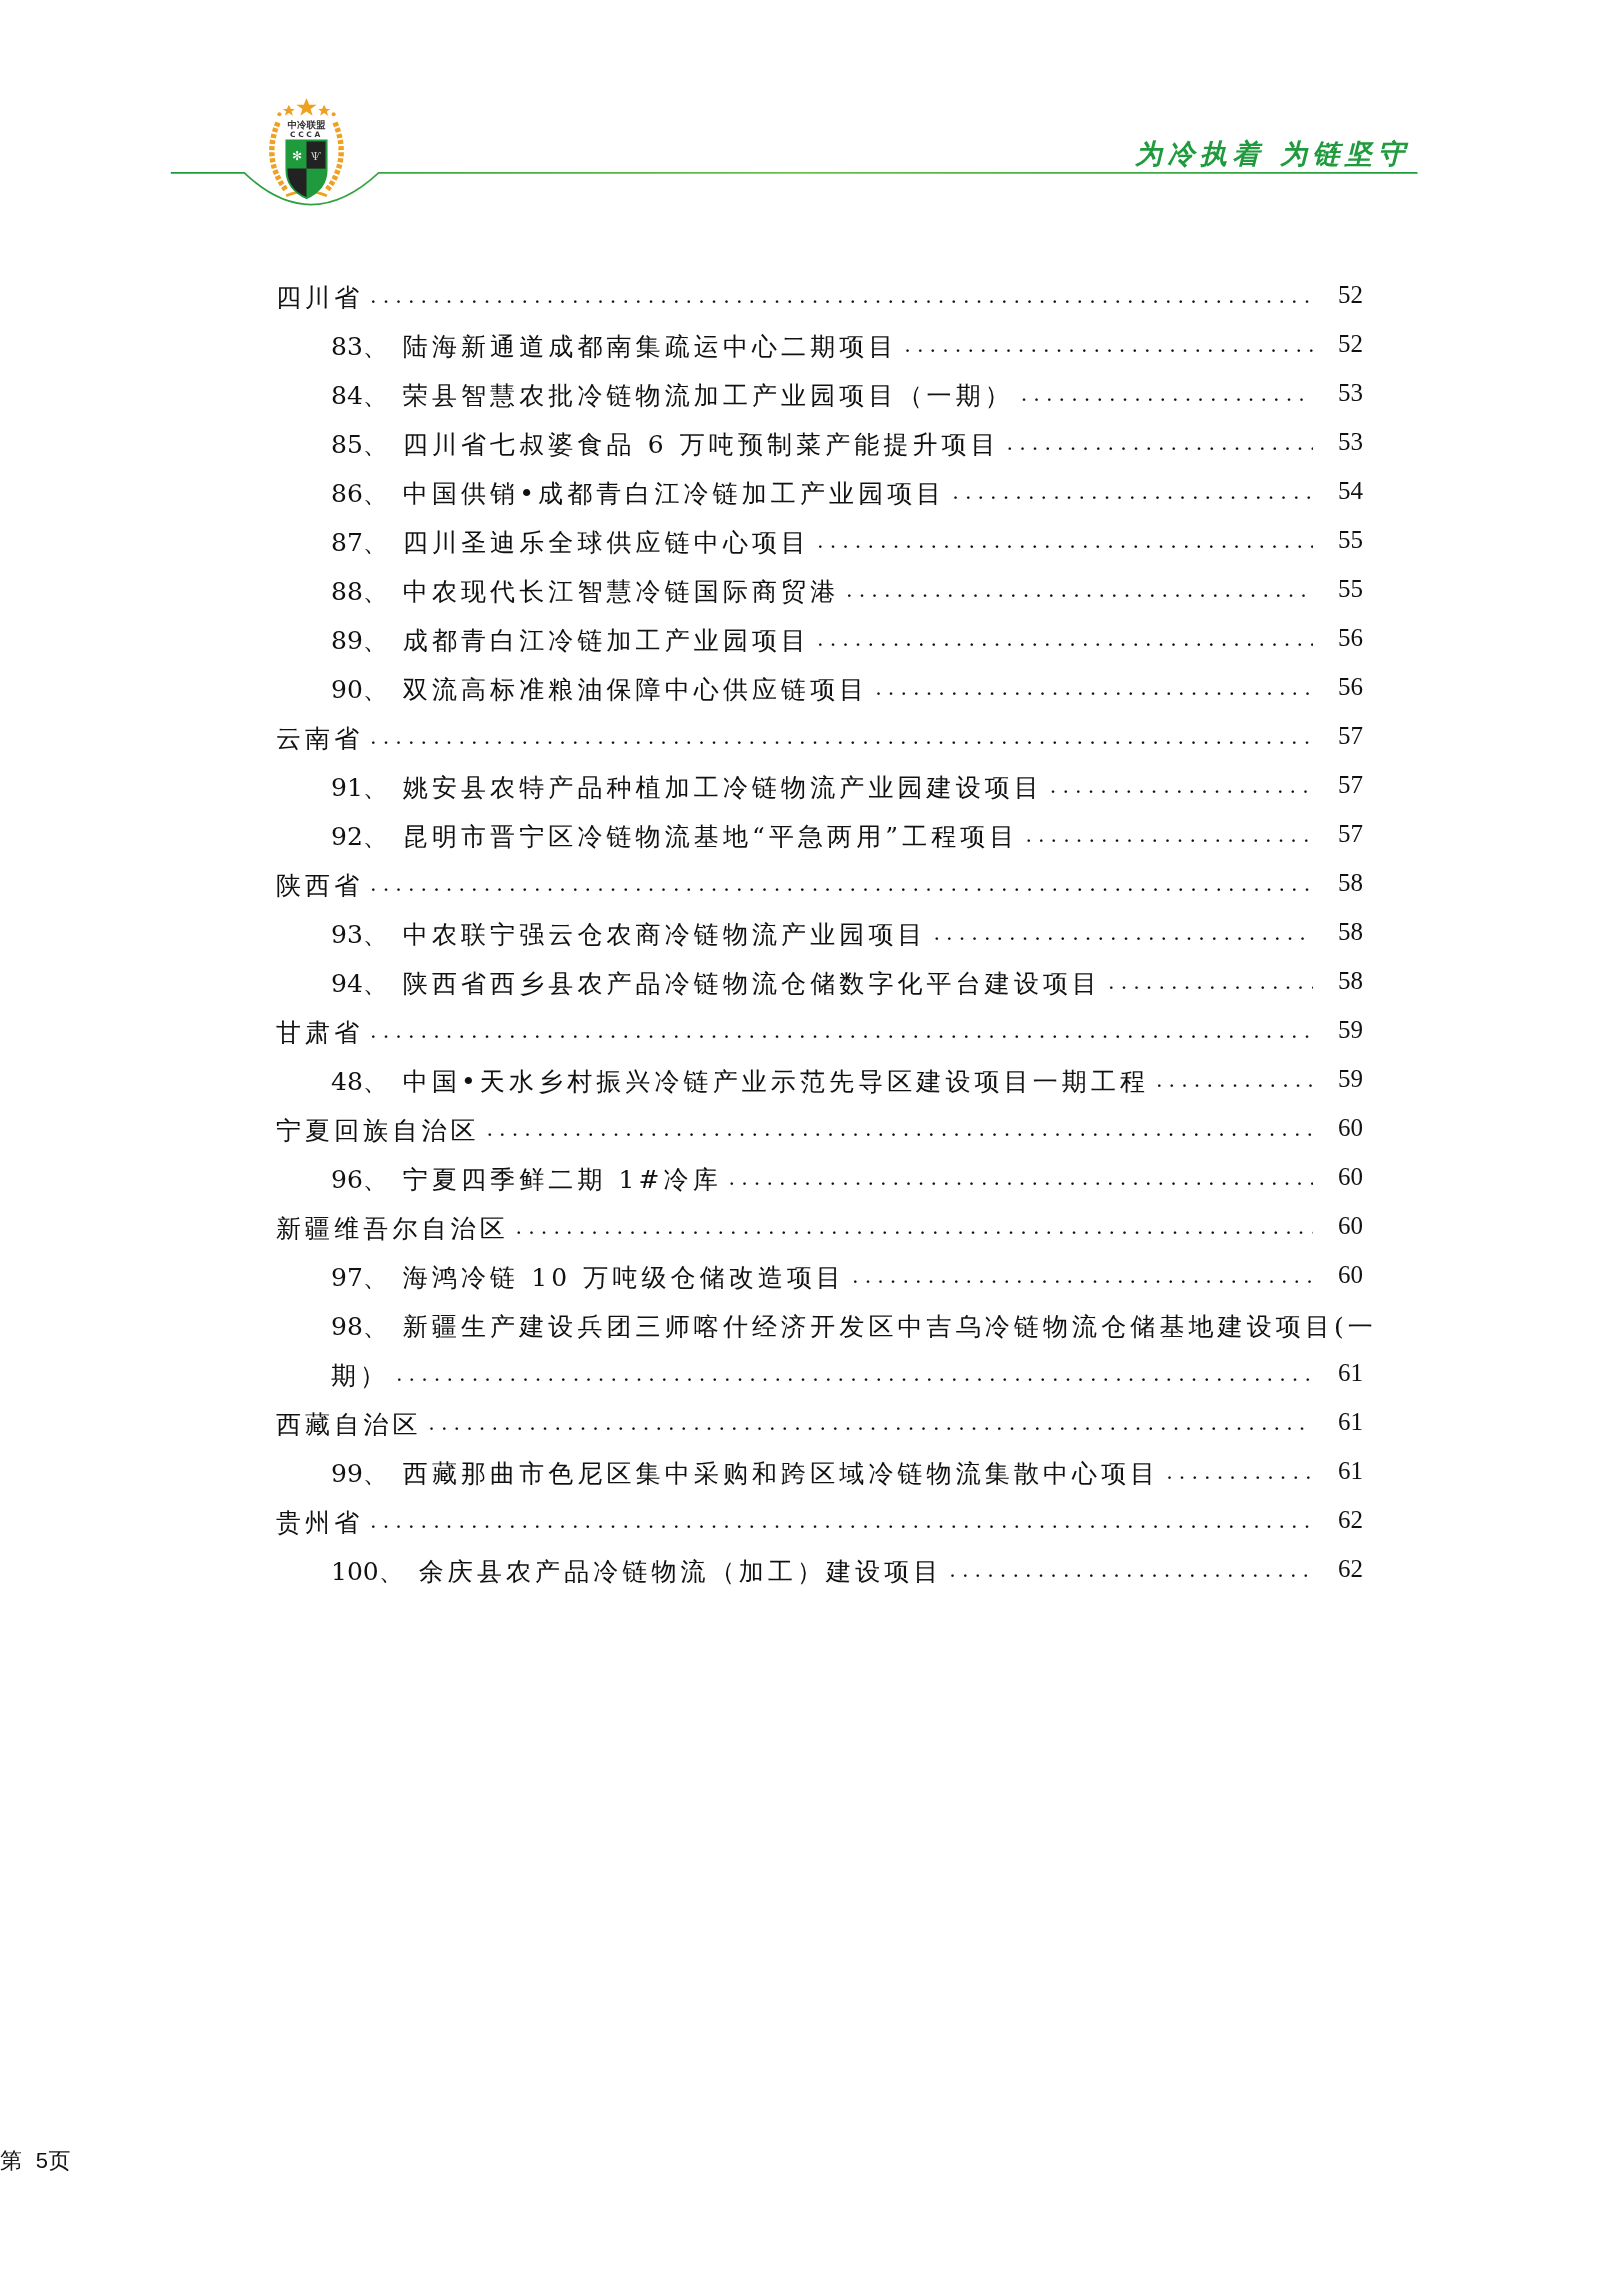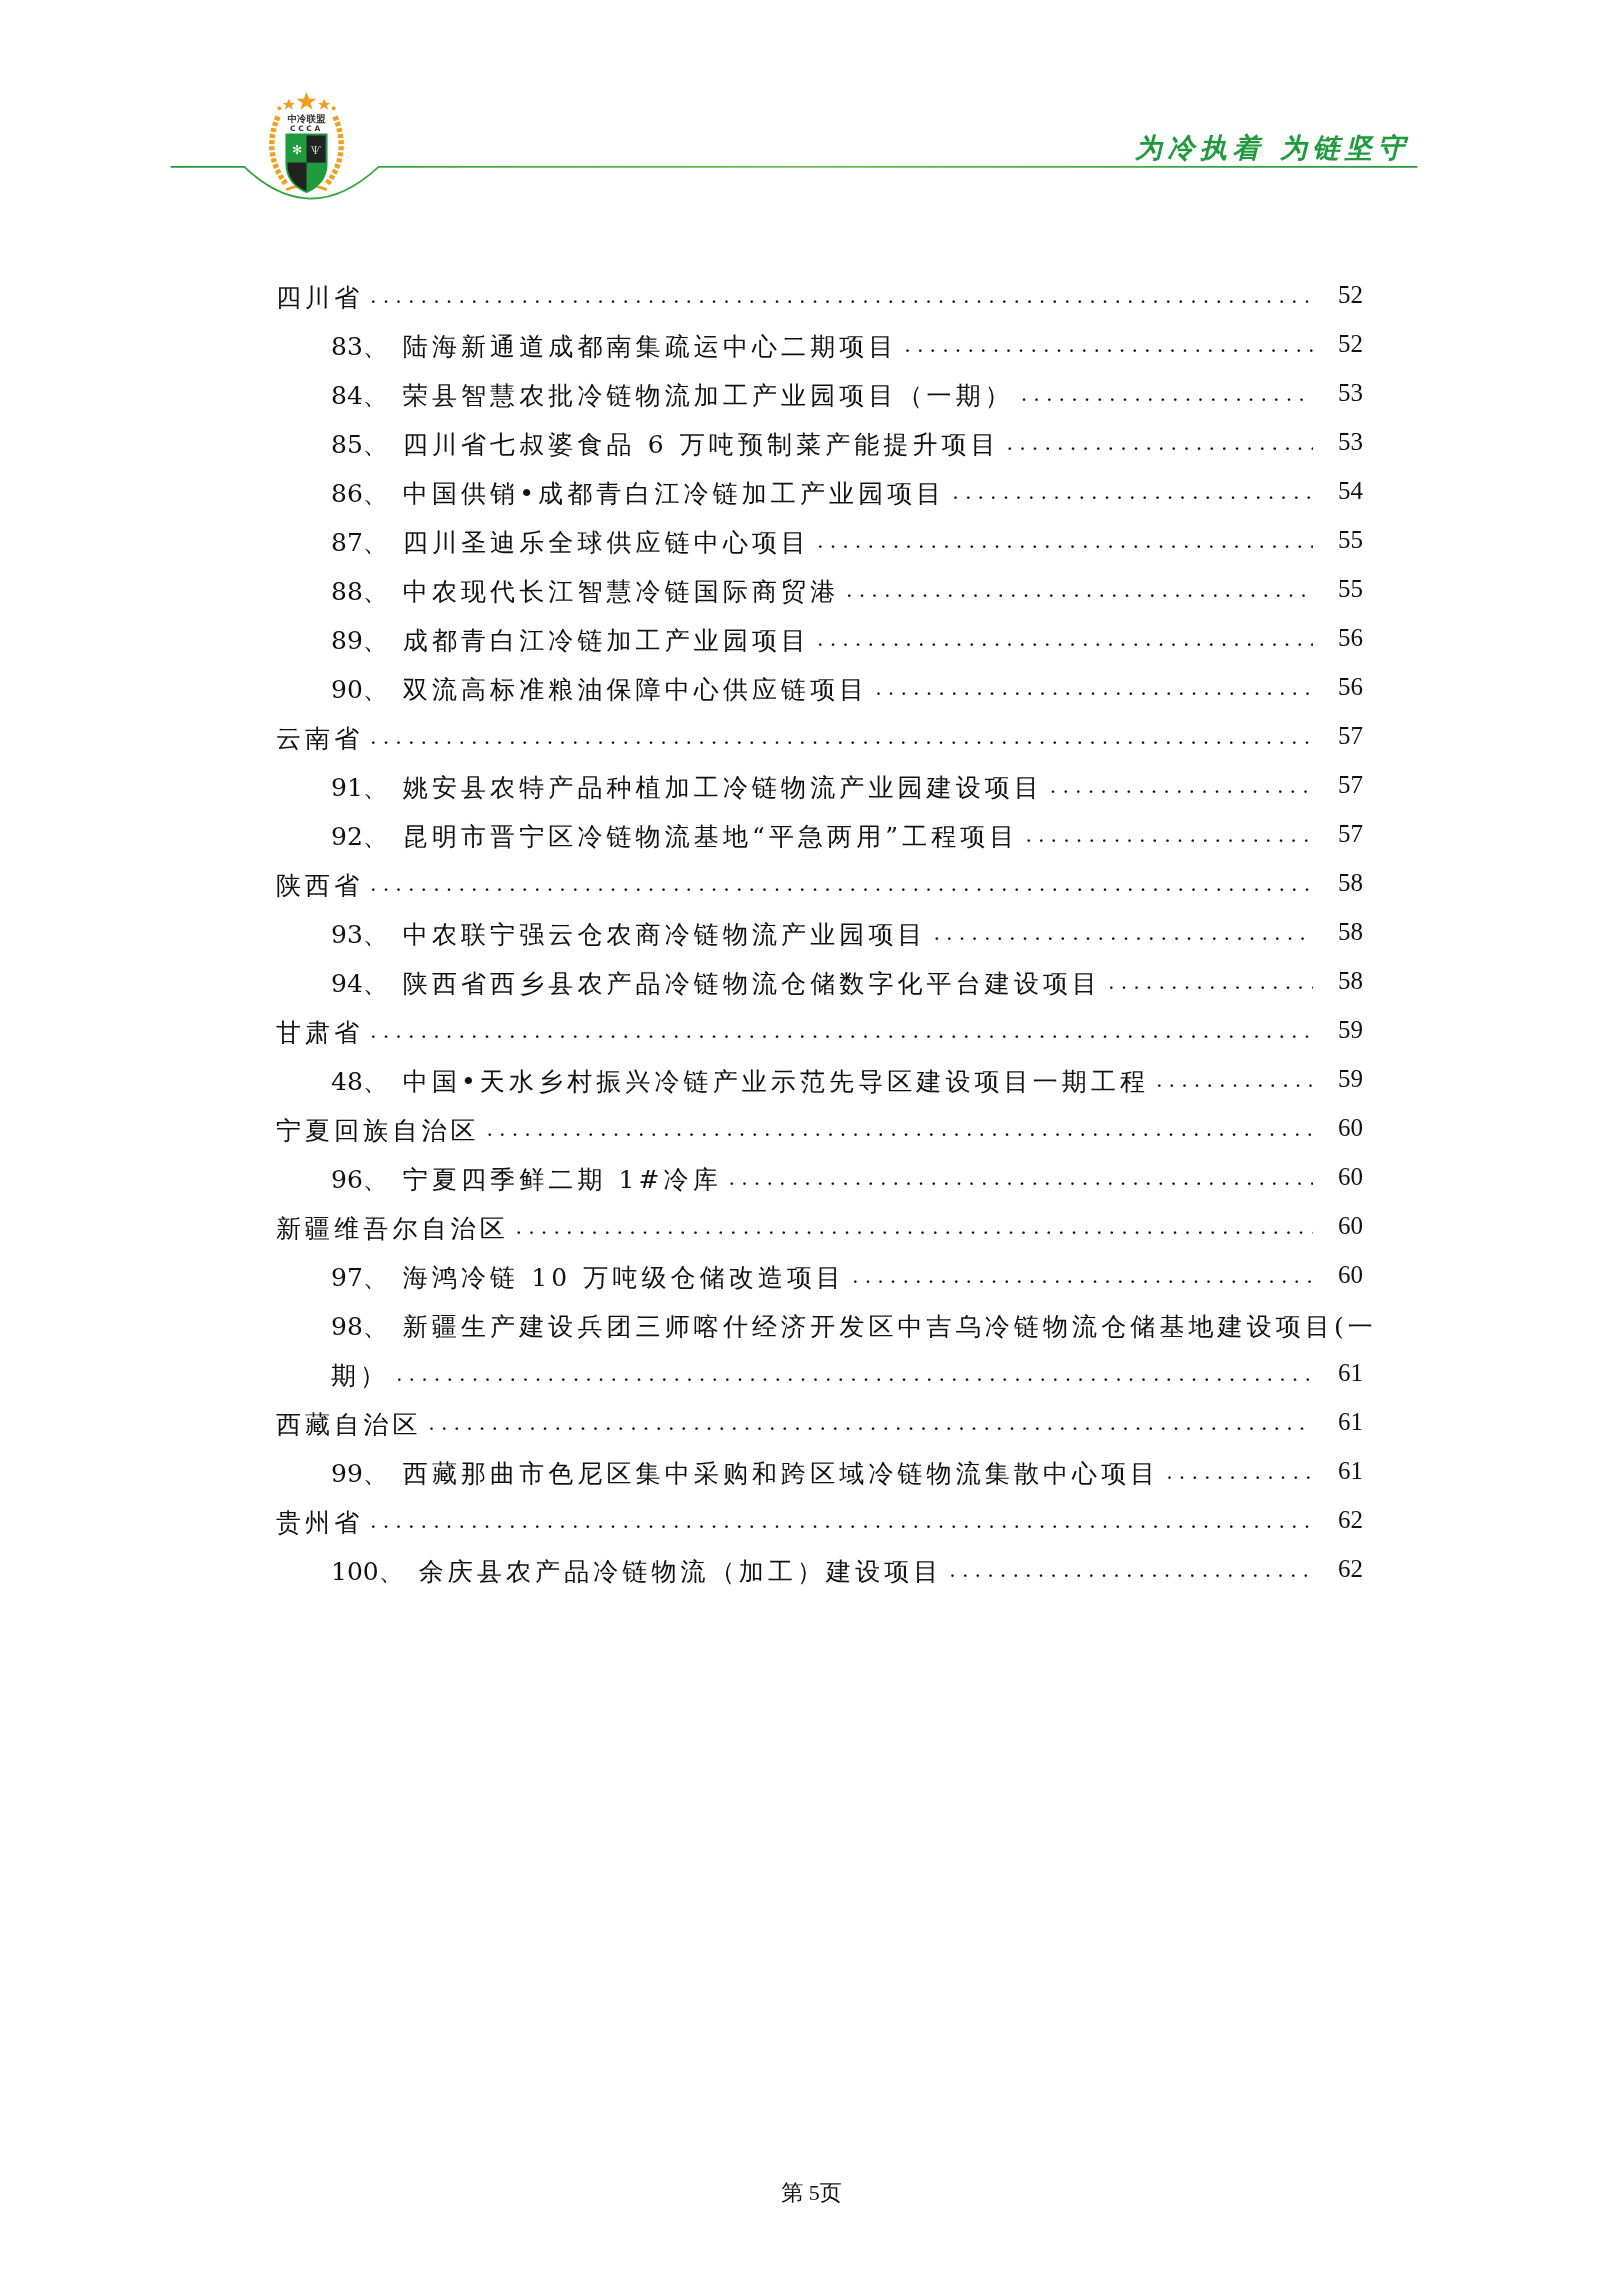--- a/index.html
+++ b/index.html
@@ -1,33 +1,33 @@
 <!DOCTYPE html>
 <html style="font-size:11px"><head>
 <meta charset="utf-8">
 <style>
   html, body { margin: 0; padding: 0; background: #ffffff; }
   body { width: 1623px; height: 2295px; position: relative; overflow: hidden;
          font-family: "DejaVu Serif", "Liberation Serif", serif; color: #111; }
-  .header { position: absolute; left: 0; top: 2px; width: 1623px; height: 218px; }
+  .header { position: absolute; left: 0; top: 8px; width: 1623px; height: 218px; }
   .header svg { position: absolute; left: 0; top: 0; }
   .slogan { position: absolute; left: 1135px; top: 128px; font-family: "DejaVu Serif", serif;
             font-size: 27px; font-weight: bold; font-style: italic; color: #1f9a3c; letter-spacing: 5.5px; }
   .toc { position: absolute; left: 276px; top: 281px; width: 1087px; }
   .row { position: relative; height: 49px; display: flex; font-size: 25px; }
   .row.section { padding-left: 0; }
   .row.entry { padding-left: 55px; }
   .row.cont { padding-left: 55px; }
   .num { margin-right: 15px; white-space: nowrap; }
   .label { white-space: nowrap; letter-spacing: 4.1px; }
   .leader { flex: 1; overflow: hidden; white-space: nowrap; margin: 0 9.5px 0 6.8px;
             color: #111; letter-spacing: 6.1px; font-size: 20.5px; position: relative; top: 2.7px; }
   .page { width: 41px; text-align: right; white-space: nowrap; font-family: Liberation Serif, serif; }
-  .footer { position: absolute; left: 0; width: 1623px; top: 2146px; text-align: center;
-            font-family: Liberation Serif, serif; font-size: 22px; margin-top: 32px; }
+  .footer { position: absolute; left: 0; width: 1623px; top: 2146px; text-align: left;
+            font-family: Liberation Mono, monospace; font-size: 22px; }
 </style>
 </head>
 <body>
 
 <div class="header">
   <svg width="1623" height="218" viewBox="0 0 2381 320">
     <defs>
       <linearGradient id="lg" x1="0" x2="1" y1="0" y2="0">
         <stop offset="0" stop-color="#1f9a3c"></stop>
         <stop offset="0.5" stop-color="#6cc04a"></stop>

